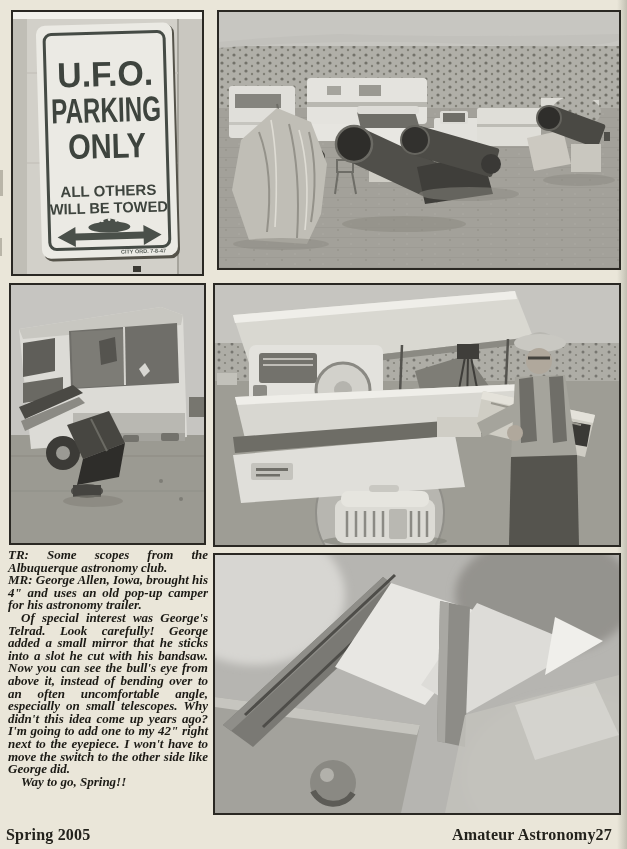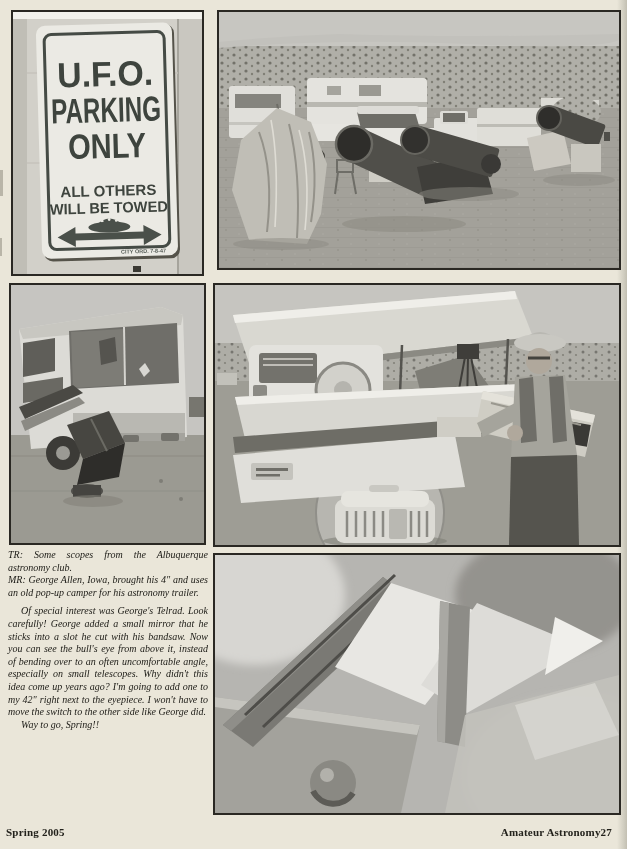--- a/index.html
+++ b/index.html
@@ -13,29 +13,29 @@
     background:linear-gradient(to right,#eae6d900,#cfccbf 70%,#c2bfb2);
   }
   .scan-mark { position:absolute; background:#b9b5a8; }
   .photo {
     position:absolute; border:2px solid #2a2823; box-sizing:border-box;
     background:#c9c8c3;
   }
   .photo svg { display:block; width:100%; height:100%; }
   .textcol {
     position:absolute; left:8px; top:549px; width:200px;
-    color:#1b1a15; font-weight:normal; font-style:italic;
-    font-size:10px; line-height:12.6px; text-align:justify;
+    color:#1b1a15; font-weight:bold; font-style:italic;
+    font-size:13px; line-height:12.6px; text-align:justify;
   }
   .textcol p { margin:0; padding:0; }
-  .textcol p.article-p1 { margin-top:6px; text-indent:13px; }
+  .textcol p.article-p1 { text-indent:13px; }
   .textcol p.article-p2 { text-indent:13px; }
   .folio {
     position:absolute; top:826px; font-weight:bold; font-style:normal;
-    font-size:11px; color:#23221c; letter-spacing:0.2px;
+    font-size:16px; color:#23221c; letter-spacing:0.2px;
   }
   .folio-left { left:6px; }
   .folio-right { right:15px; display:flex; }
 </style>
 </head>
 <body>
 
 <div class="page">
 
   <div class="scan-mark" style="left:0;top:170px;width:3px;height:26px;"></div>

